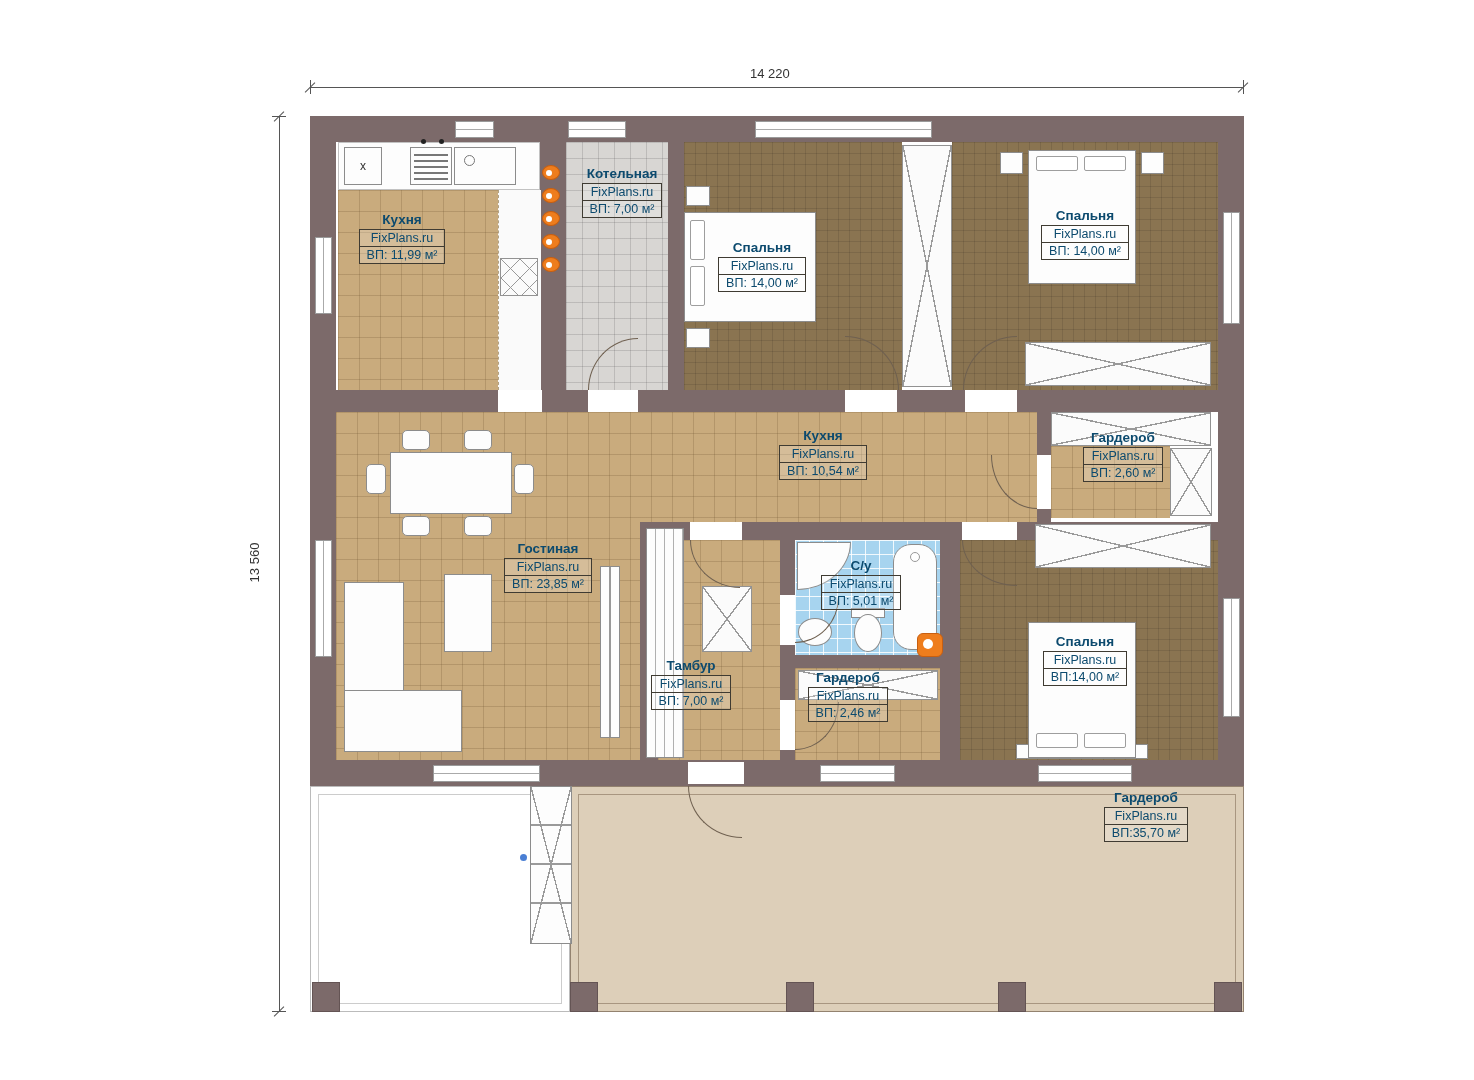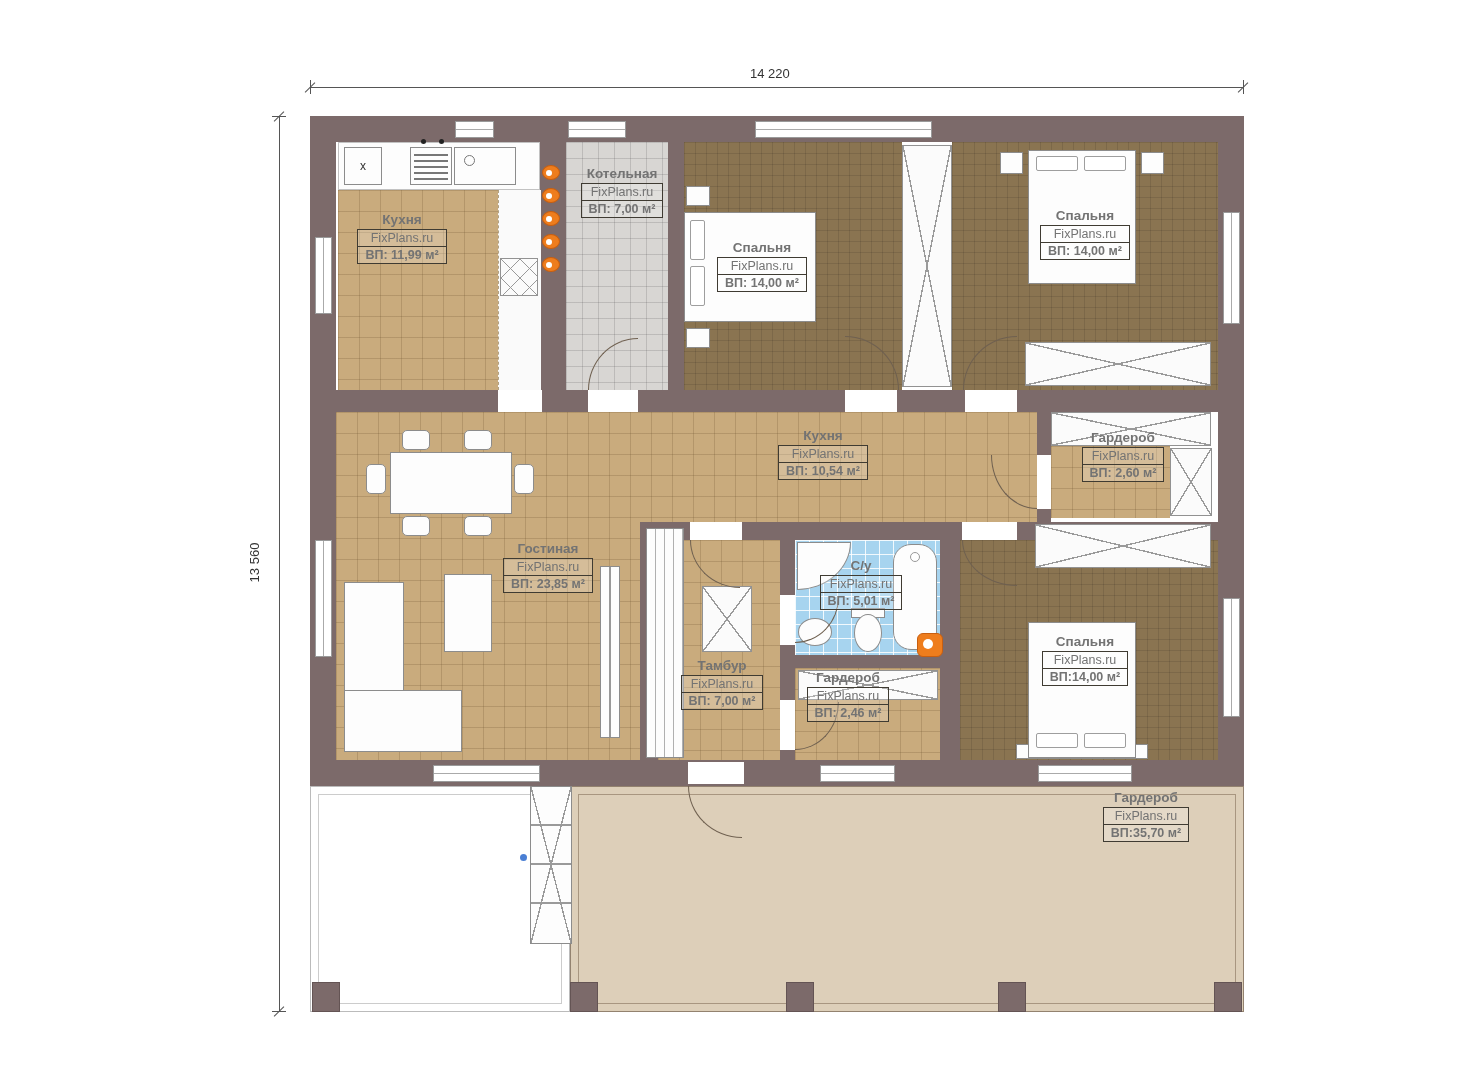--- a/index.html
+++ b/index.html
@@ -42,25 +42,25 @@
   .arc{position:absolute;box-sizing:border-box;border:1px solid #6f6050;background:transparent;z-index:35;}
   .arc.tl{border-right:none;border-bottom:none;border-radius:100% 0 0 0;}
   .arc.tr{border-left:none;border-bottom:none;border-radius:0 100% 0 0;}
   .arc.bl{border-right:none;border-top:none;border-radius:0 0 0 100%;}
   .arc.br{border-left:none;border-top:none;border-radius:0 0 100% 0;}
   
   .rad{position:absolute;width:18px;height:15px;border-radius:50%;background:#ee7d1d;border:1px solid #c85f10;box-sizing:border-box;}
   .rad::after{content:"";position:absolute;left:3px;top:4px;width:6px;height:6px;border-radius:50%;background:#fff;}
   .col{position:absolute;width:28px;height:30px;background:#7c6a6a;border:1px solid #645454;box-sizing:border-box;}
   
-  .rlabel{position:absolute;width:100px;display:flex;flex-direction:column;align-items:center;z-index:40;color:#737373;}
+  .rlabel{position:absolute;width:100px;display:flex;flex-direction:column;align-items:center;z-index:40;color:#0c4a6e;}
   .rl-name{font-weight:bold;font-size:13.5px;margin-bottom:2px;white-space:nowrap;}
   .rl-box{border:1px solid #3f3b32;background:rgba(255,255,255,0.22);}
   .rl-brand{font-size:12.5px;padding:1px 7px;border-bottom:1px solid #3f3b32;text-align:center;white-space:nowrap;}
-  .rl-area{font-size:12.5px;padding:1px 7px;text-align:right;white-space:nowrap;font-weight:bold;}
+  .rl-area{font-size:12.5px;padding:1px 7px;text-align:right;white-space:nowrap;}
   
   .dimline{position:absolute;background:#555;}
   .dimtext{position:absolute;font-size:13px;color:#333;white-space:nowrap;}
   .tick{position:absolute;width:14px;height:1px;background:#555;transform:rotate(-45deg);}
   
   .terrace{position:absolute;background:#ddcfb9;border:1px solid #93826f;box-sizing:border-box;}
   .inner-line{position:absolute;left:7px;top:7px;right:7px;bottom:7px;border:1px solid #a89680;}
   .porch{position:absolute;border:1px solid #bbb;box-sizing:border-box;}
   .porch .inner-line{border-color:#ccc;}
 </style>
@@ -278,21 +278,21 @@
     <div class="rl-area">ВП: 23,85 м²</div>
       </div>
   </div>
   <div class="rlabel" style="left:811px;top:558px">
     <div class="rl-name">С/у</div>
     <div class="rl-box">
         <div class="rl-brand">FixPlans.ru</div>
     <div class="rl-area">ВП: 5,01 м²</div>
       </div>
   </div>
-  <div class="rlabel" style="left:672px;top:658px">
+  <div class="rlabel" style="left:641px;top:658px">
     <div class="rl-name">Тамбур</div>
     <div class="rl-box">
         <div class="rl-brand">FixPlans.ru</div>
     <div class="rl-area">ВП: 7,00 м²</div>
       </div>
   </div>
   <div class="rlabel" style="left:798px;top:670px">
     <div class="rl-name">Гардероб</div>
     <div class="rl-box">
         <div class="rl-brand">FixPlans.ru</div>

